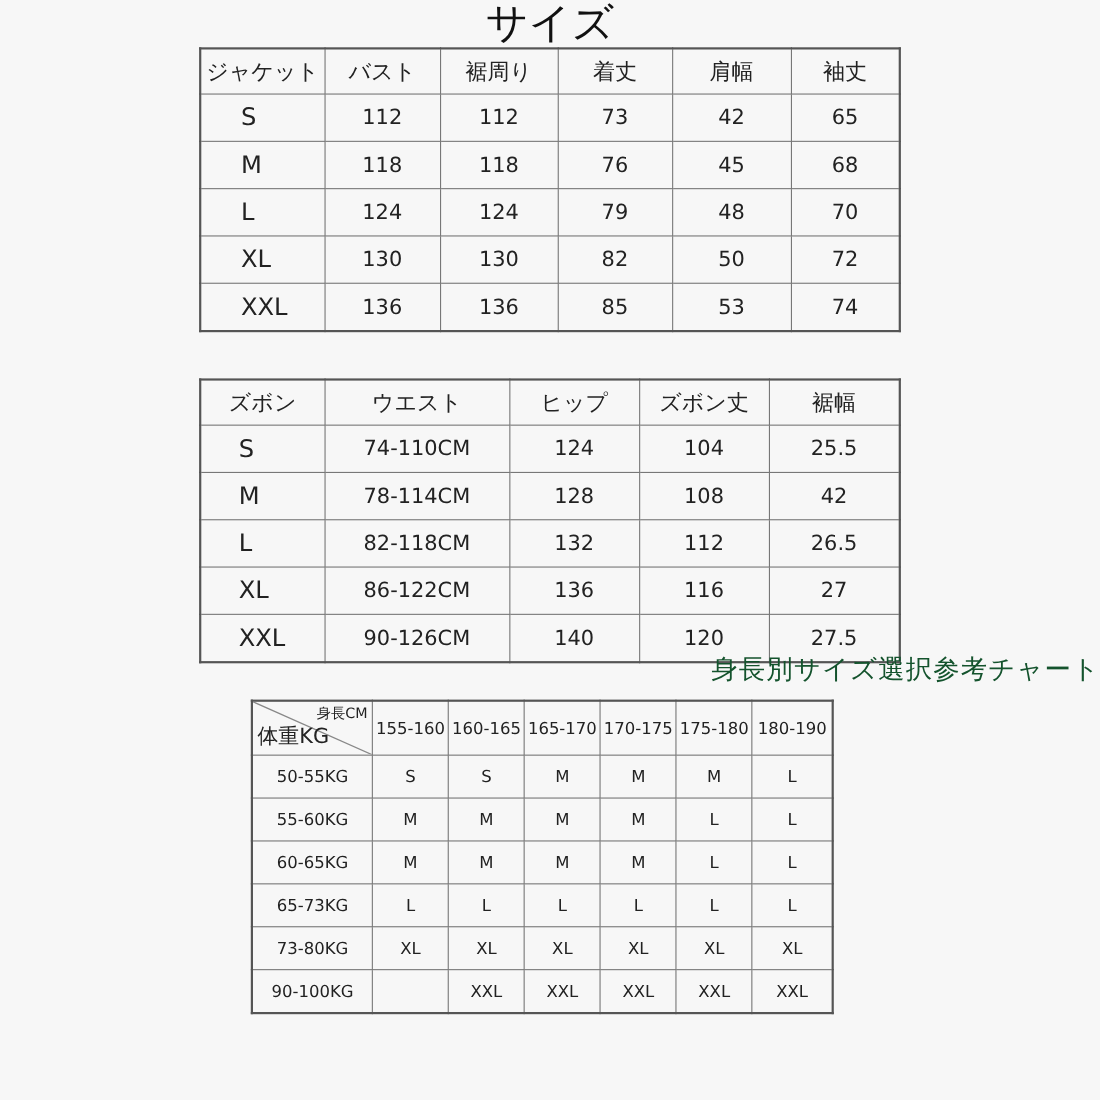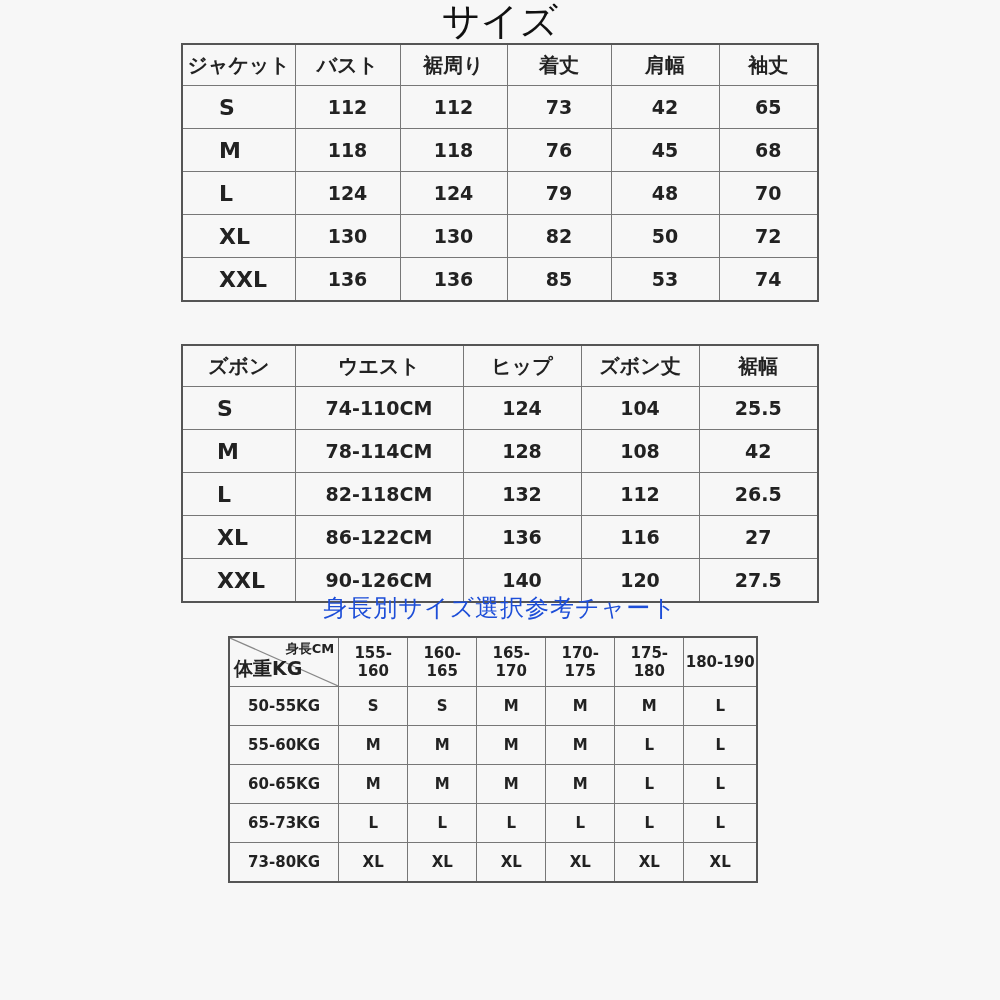--- a/index.html
+++ b/index.html
@@ -4,34 +4,34 @@
 <style>
   html, body { margin:0; padding:0; }
   body {
     width:1000px; height:1000px; background:#f7f7f7; position:relative; overflow:hidden;
     font-family:"DejaVu Sans", sans-serif; color:#222;
   }
   .title {
     position:absolute; left:0; top:-4px; width:1000px; text-align:center;
     font-family:"DejaVu Serif", serif; font-size:38px; color:#111;
   }
-  table { border-collapse:collapse; position:absolute; table-layout:fixed;font-weight:bold; }
+  table { border-collapse:collapse; position:absolute; table-layout:fixed; }
   td { border:1.5px solid #777; text-align:center; padding:0; font-size:19px; }
   .outer { border:2px solid #555; }
   #jacket { left:181px; top:43px; width:636px; }
   #jacket td { height:42px; }
   #jacket tr.hdr td { height:40px; font-size:20px; }
   #jacket td.size { text-align:left; padding-left:36px; font-size:22px; }
   #pants { left:181px; top:332px; width:636px;margin-top:12px; }
   #pants td { height:42px; }
   #pants tr.hdr td { height:40px; font-size:20px; }
   #pants td.size { text-align:left; padding-left:34px; font-size:22px; }
   .subtitle {
-    position:absolute; left:0; top:592px; width:1000px; text-align:center;
-    font-size:24px; color:#1d4ed8; letter-spacing:1px;
+    position:absolute; left:0; top:592px; width:1000px; text-align:right;
+    font-size:24px; color:#14532d; letter-spacing:1px;
   }
   #ref { left:228px; top:636px; width:530px; }
   #ref td { height:38px; font-size:15px; }
   #ref tr.hdr td { height:48px; font-size:15px; }
   .corner { position:relative; height:48px; }
   .corner svg { position:absolute; left:0; top:0; width:100%; height:100%; }
   .corner .h { position:absolute; right:4px; top:2px; font-size:13px; }
   .corner .w { position:absolute; left:4px; bottom:4px; font-size:19px; }
 </style>
 </head>
@@ -222,14 +222,23 @@
   </tr>
   <tr>
     <td>73-80KG</td>
     <td>XL</td>
     <td>XL</td>
     <td>XL</td>
     <td>XL</td>
     <td>XL</td>
     <td>XL</td>
   </tr>
+  <tr>
+    <td>90-100KG</td>
+    <td></td>
+    <td>XXL</td>
+    <td>XXL</td>
+    <td>XXL</td>
+    <td>XXL</td>
+    <td>XXL</td>
+  </tr>
 </tbody>
   </table>
 
 </body></html>

